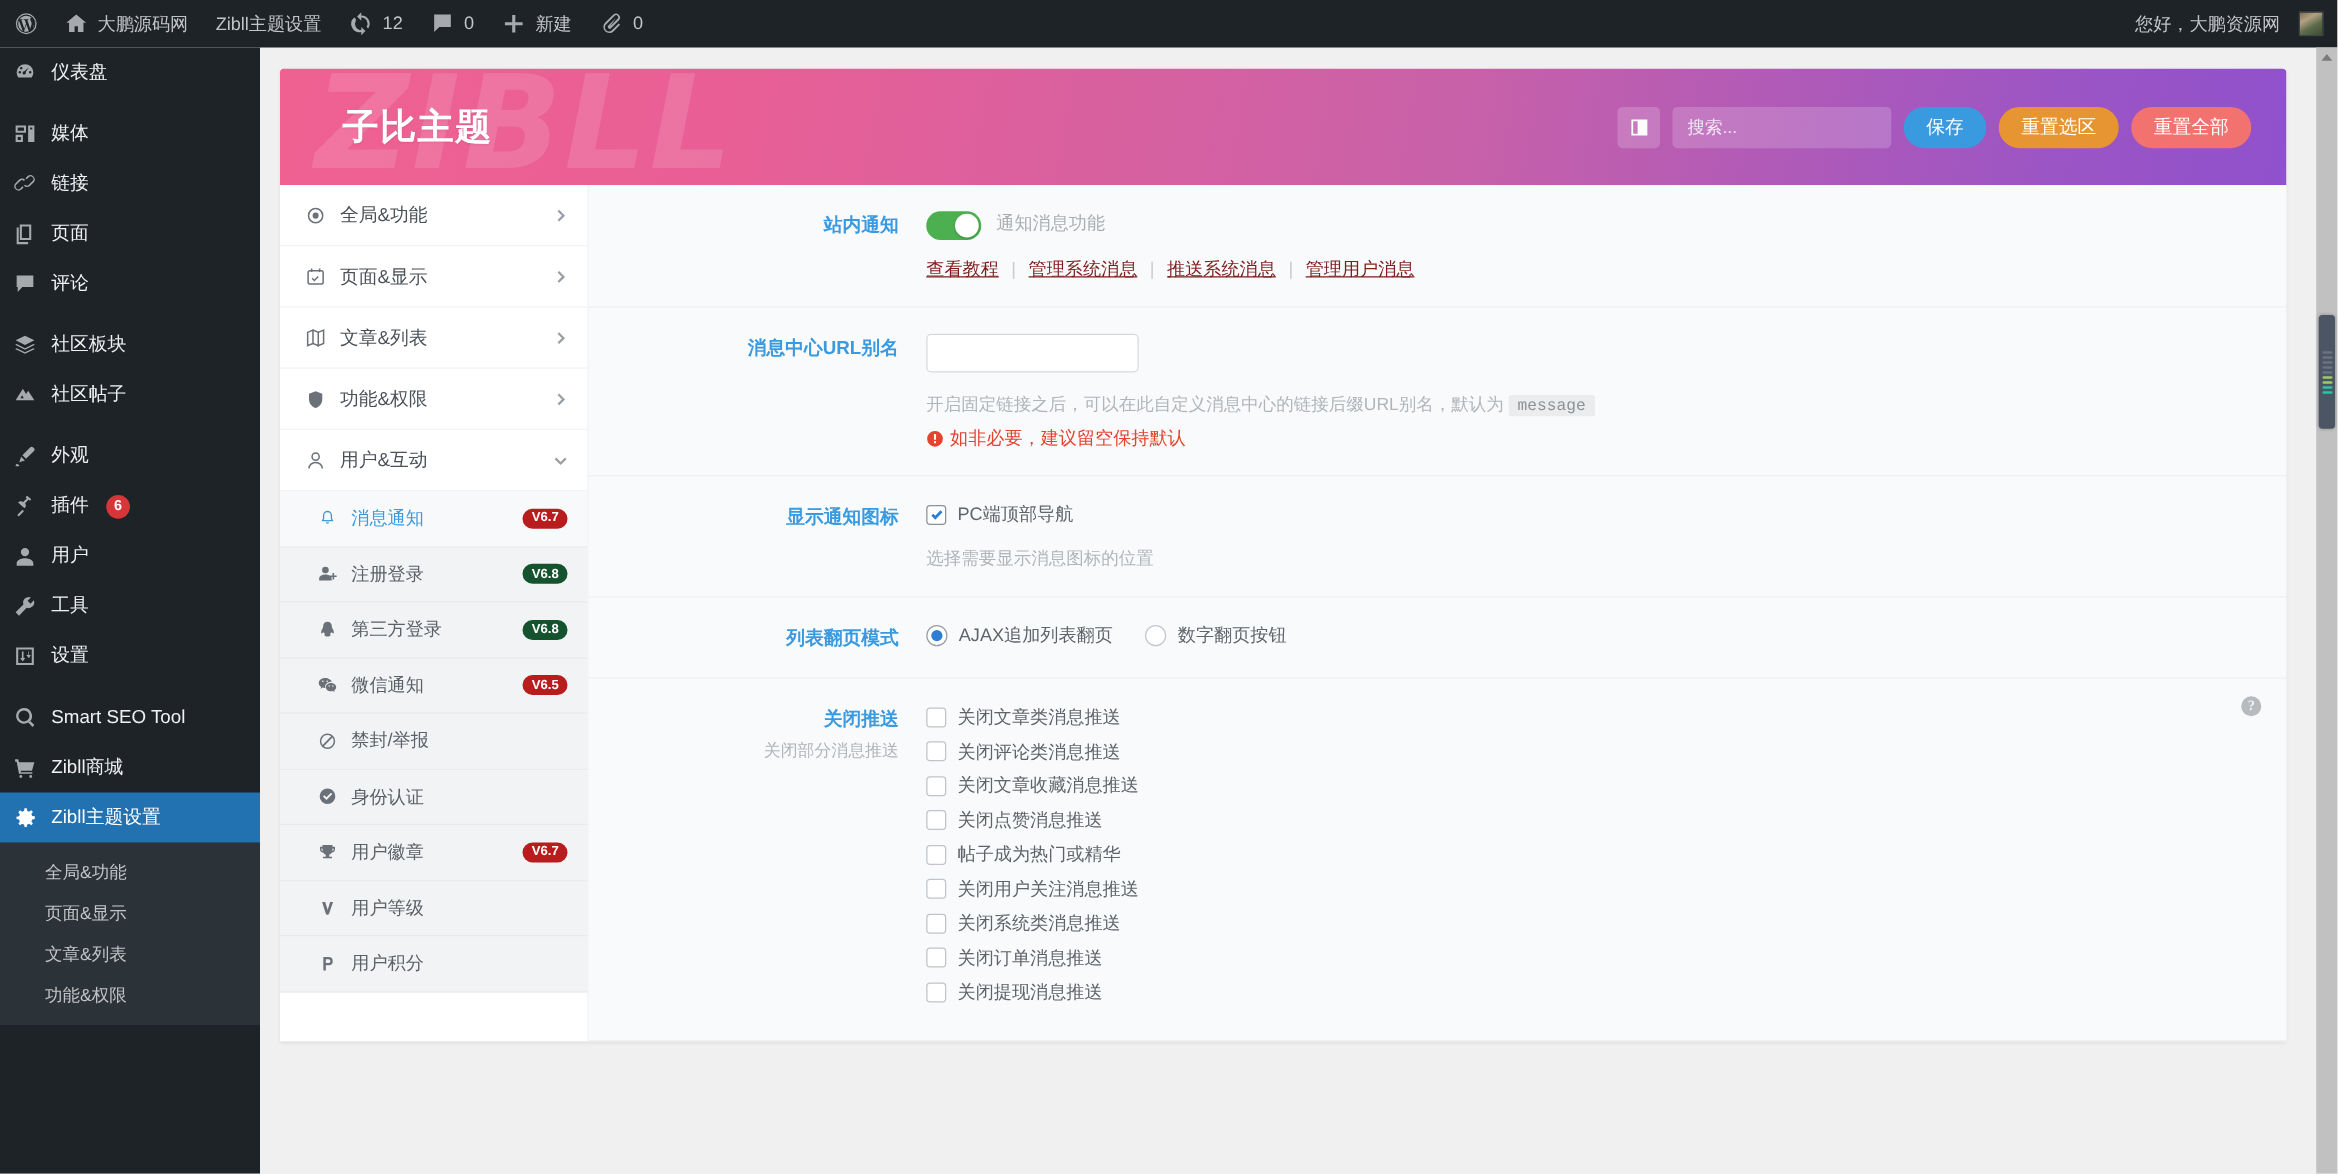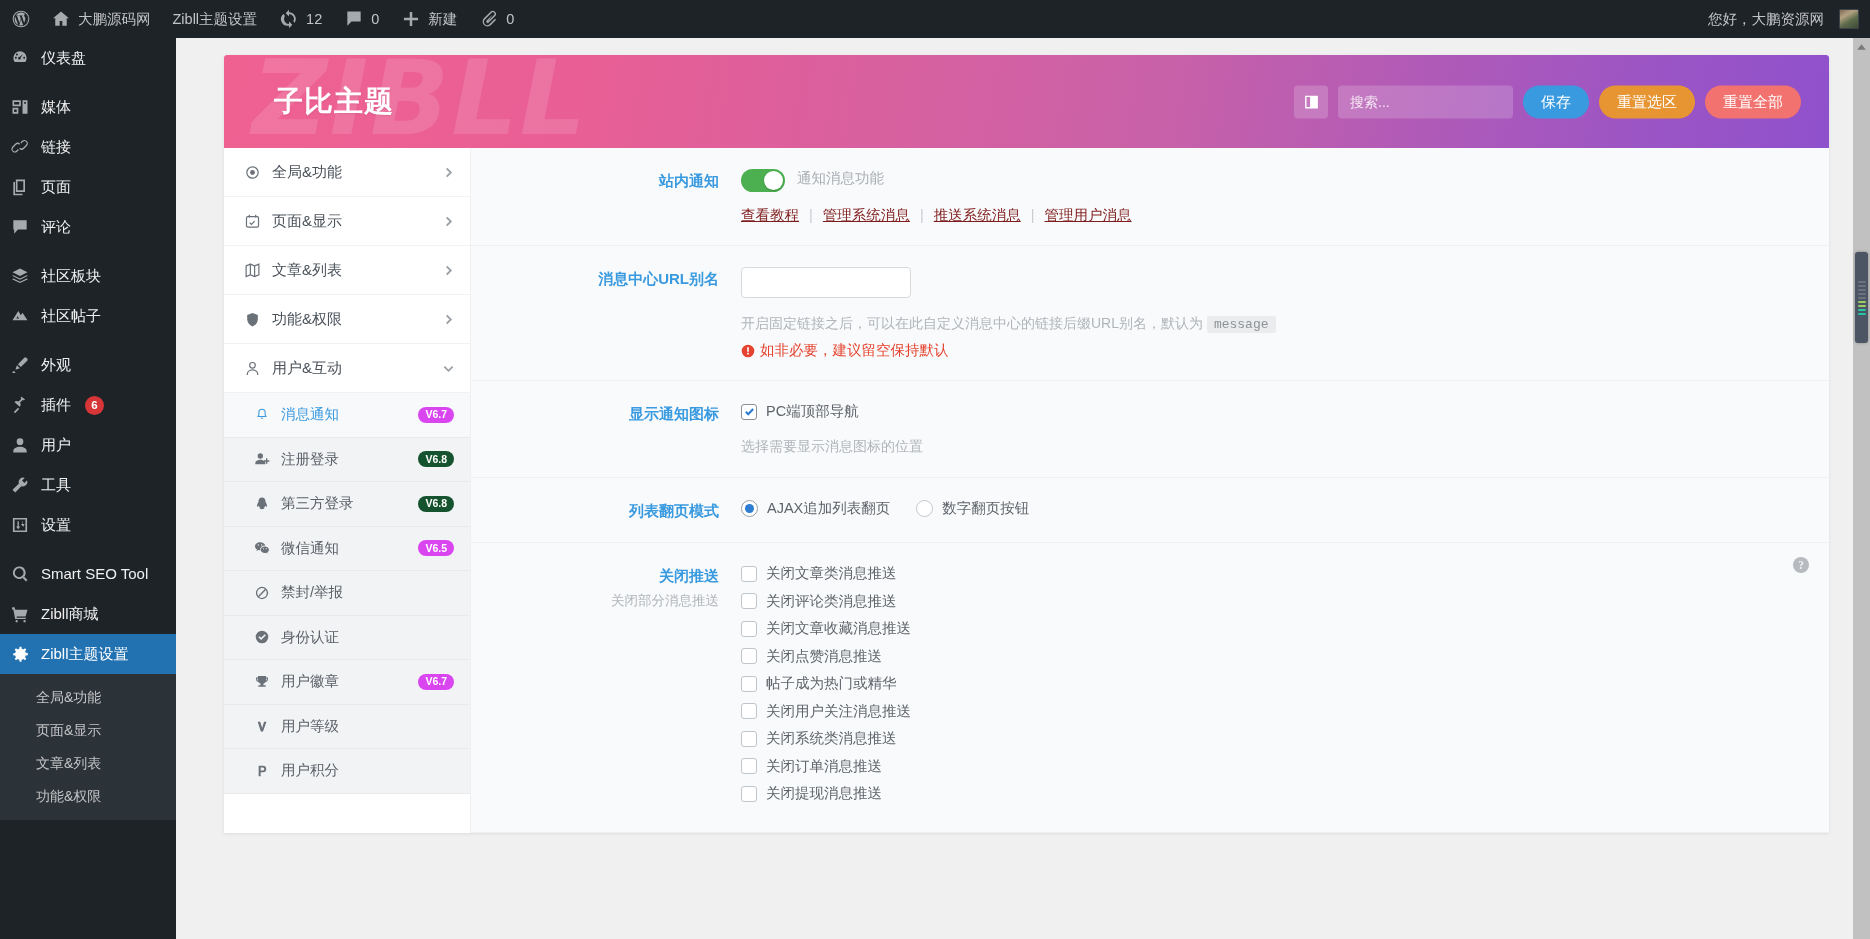--- a/index.html
+++ b/index.html
@@ -33,21 +33,21 @@
     width: 20px; height: 20px; margin-left: 8px;
     border-radius: 1px;
     background: linear-gradient(150deg,#7e6b54 0%, #b4a183 30%, #5c6b4a 60%, #3e4a36 100%);
     border: 1px solid #3c434a;
   }
   .wpicon { display:inline-block; width:20px; height:20px; fill:#a7aaad; flex:none; }
 
   
   #adminmenu {
     position: absolute; top: 38px; left: 0;
-    width: 176px; height: 901px;
+    width: 208px; height: 901px;
     background: #1d2327;
     z-index: 50;
     font-size: 15px;
   }
   .menu-item {
     display: flex; align-items: center; gap: 11px;
     padding: 9px 0 9px 10px;
     color: #f0f0f1; cursor: pointer; position: relative;
     line-height: 22px;
   }
@@ -175,21 +175,21 @@
     cursor:pointer; color:#5b6168; font-size:14.5px;
   }
   .nav-sub.active { background:#f8f9fa; color:#3a9ae0; }
   .nav-sub .sicon2 { width:16px;height:16px;flex:none;margin-right:11px; fill:#6b7178; }
   .nav-sub.active .sicon2 { fill:#3a9ae0; }
   .nav-sub .nlabel { flex:1 1 auto; }
   .badge {
     font-size:10.5px; font-weight:700; color:#fff;
     border-radius: 9px; padding: 1.5px 7px; line-height:13px;
   }
-  .badge.orange { background:#d946ef; }
+  .badge.orange { background:#b91c1c; }
   .badge.pink   { background:#14532d; }
 
   
   #optbody { flex: 1 1 auto; background:#f9fafb; }
   .field {
     display:flex;
     padding: 20px 30px 20px 0;
     border-bottom: 1px solid #eef0f2;
     position: relative;
   }

